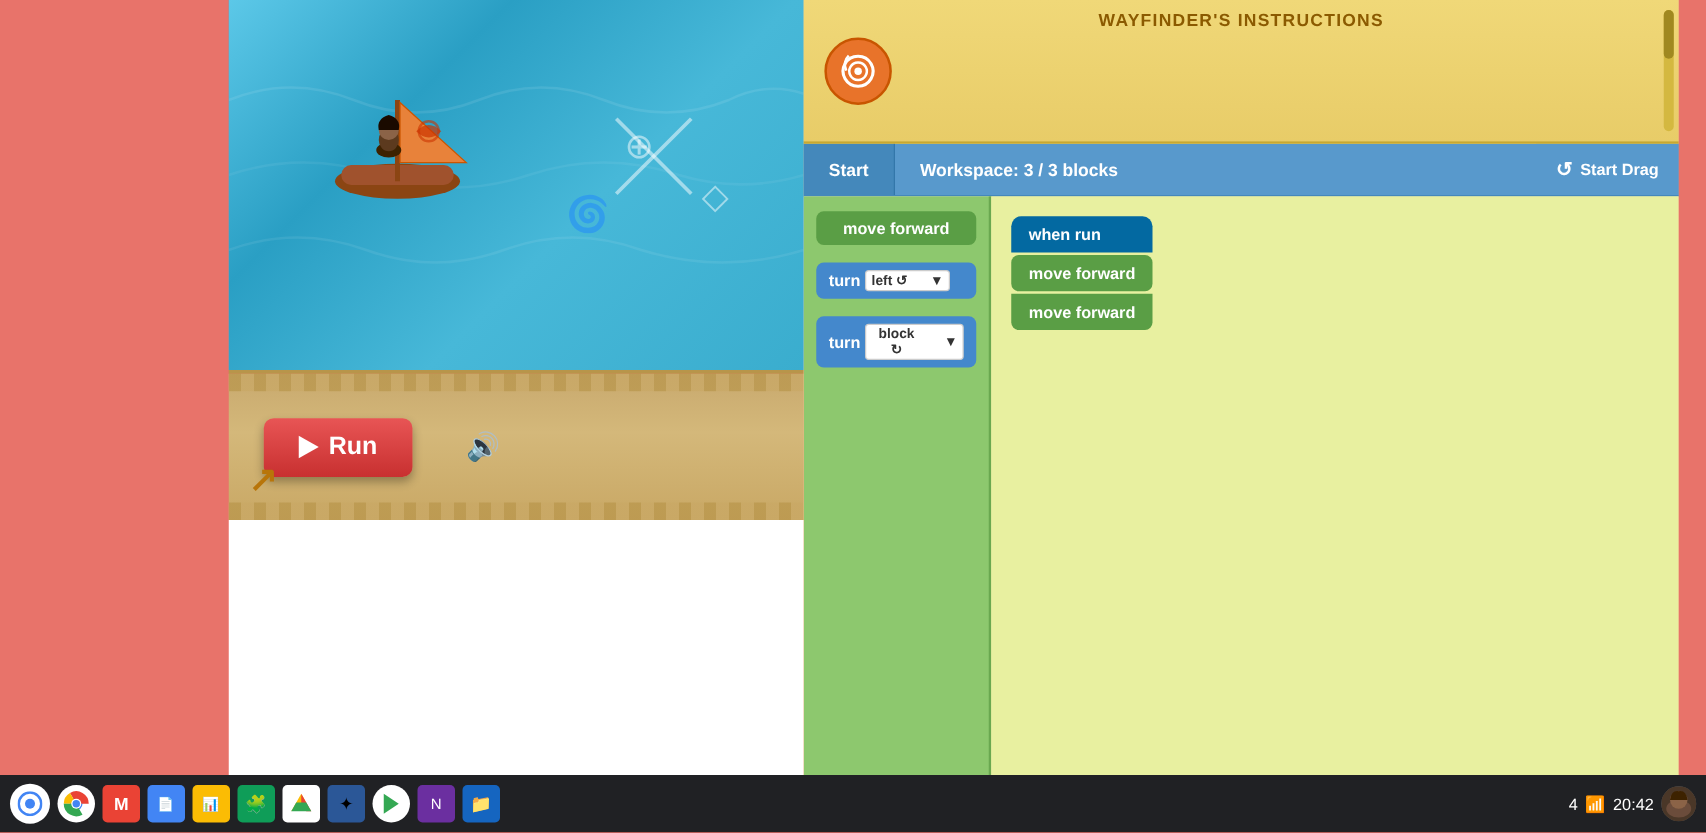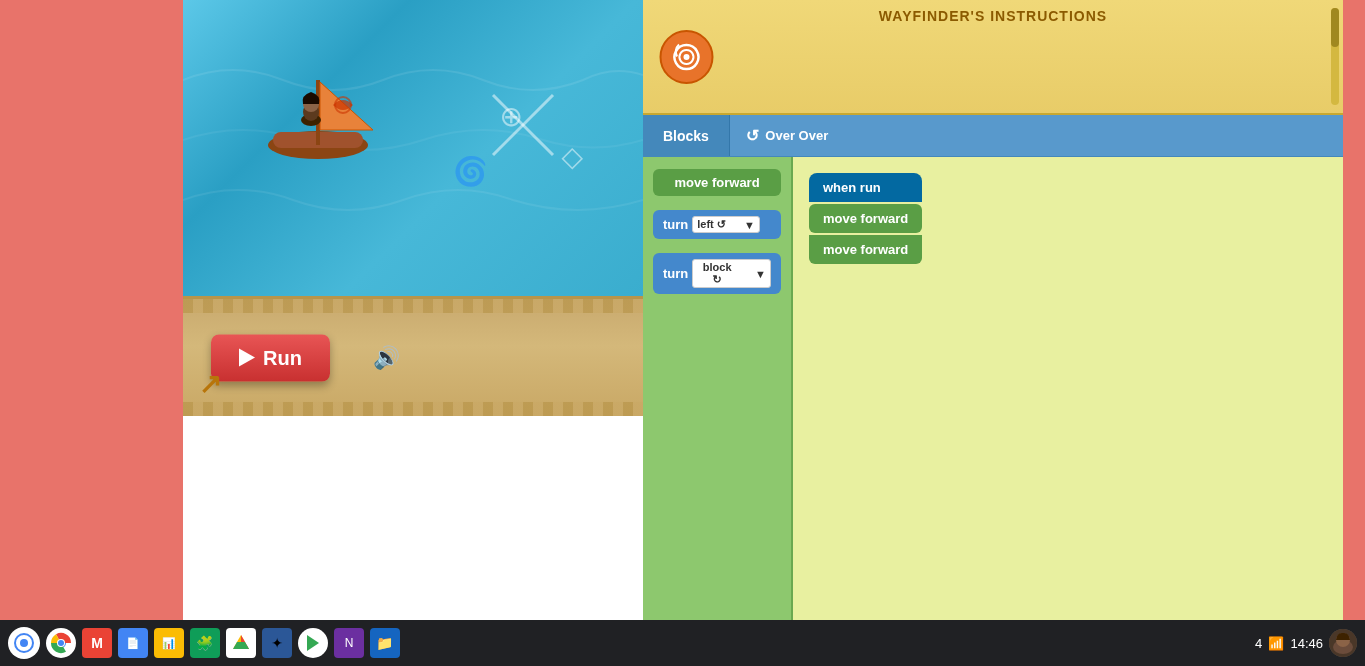--- a/index.html
+++ b/index.html
@@ -551,25 +551,28 @@
     </div>
 
 
     <div class="instructions-scrollbar">
       <div class="instructions-scrollbar-thumb"></div>
     </div>
   </div>
 
   <div class="coding-bar">
     <div class="blocks-tab">
-      <span>Blocks</span>
+      <span>Start</span>
+    </div>
+    <div class="workspace-tab">
+      <span>Workspace: 3 / 3 blocks</span>
     </div>
     <button class="start-over-btn">
       <span class="refresh-icon">↺</span>
-      <span>Over Over</span>
+      <span>Start Drag</span>
     </button>
   </div>
 
   <div class="coding-area">
 
     <div class="blocks-palette">
 
       <div class="block-item block-move-forward">
         <span>move forward</span>
       </div>
@@ -680,21 +683,21 @@
     <div class="tb-icon" style="background:#1565C0; border-radius:4px;">
       <span style="font-size:14px;">📁</span>
     </div>
 
   </div>
 
   <div class="taskbar-right">
     <div class="taskbar-system">
       <span>4</span>
       <span>📶</span>
-      <span>14:46</span>
+      <span>20:42</span>
 
       <div style="width:28px; height:28px; border-radius:50%; overflow:hidden; background:#555;">
         <svg width="28" height="28" viewBox="0 0 28 28">
           <rect width="28" height="28" fill="#4a3728"></rect>
           <ellipse cx="14" cy="18" rx="10" ry="7" fill="#6b4c3b"></ellipse>
           <circle cx="14" cy="11" r="7" fill="#8B6347"></circle>
           <path d="M7,11 Q8,3 14,4 Q20,3 21,11" fill="#3d2200"></path>
         </svg>
       </div>
     </div>

